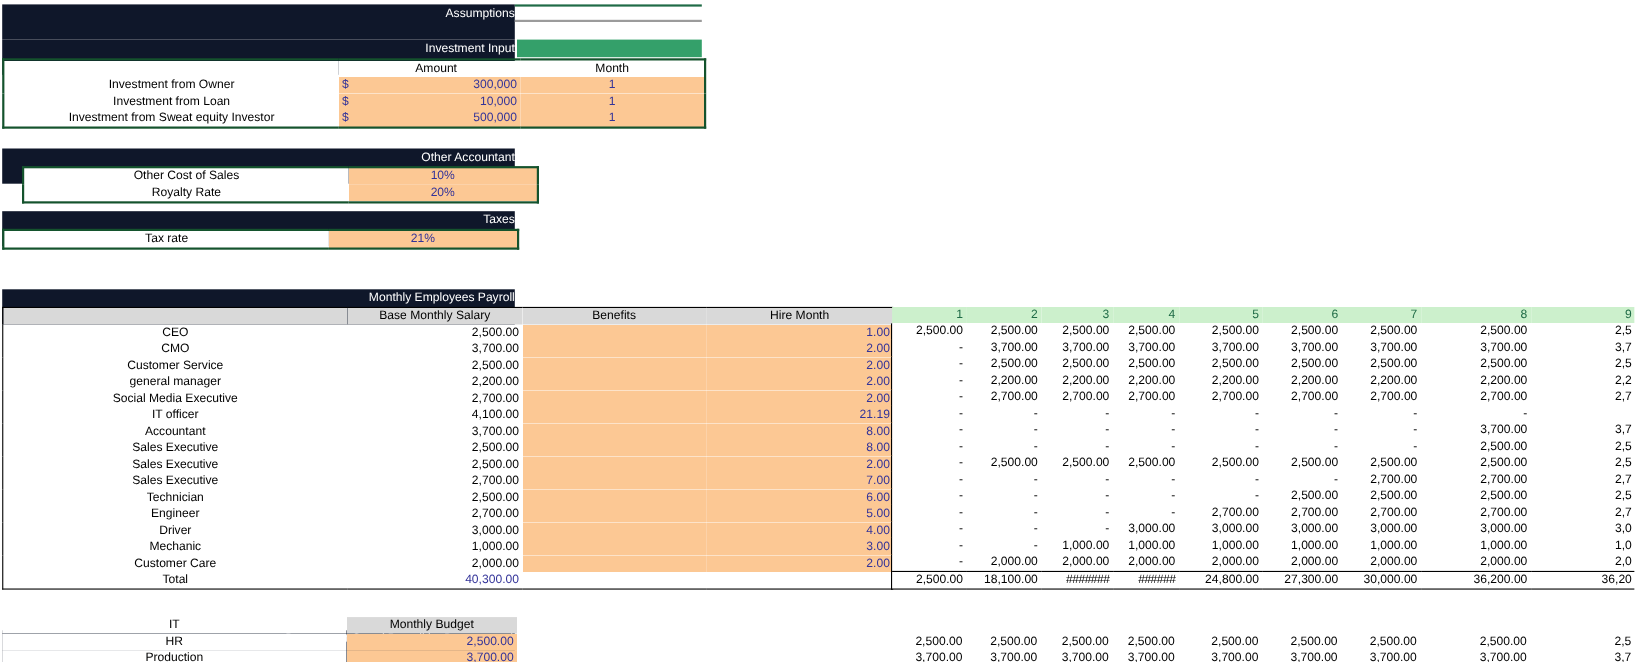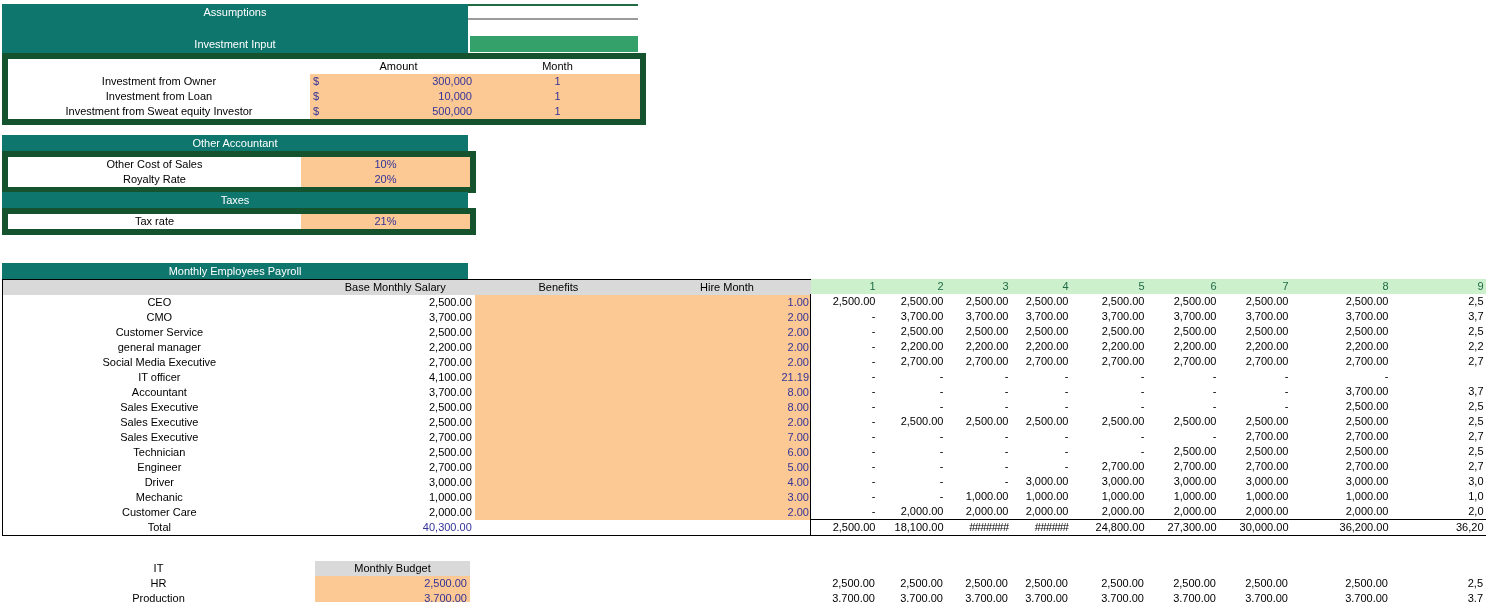--- a/index.html
+++ b/index.html
@@ -14,24 +14,24 @@
     height: 602px;
     overflow: hidden;
     background: #ffffff;
     font-size: 11px;
     color: #000000;
   }
   .abs { position: absolute; }
 
   
   .band {
-    background: #0f766e;
+    background: #0f172a;
     color: #ffffff;
     font-size: 11px;
-    text-align: center;
+    text-align: right;
     line-height: 16px;
     height: 32px;
   }
   .band-rule {
     background: #1f6b46;
     height: 2px;
   }
   .band-stub { background: #34a06a; height: 16px; }
 
   
@@ -42,21 +42,21 @@
     color: #000;
   }
   table.grid td, table.grid th {
     padding: 0 3px;
     height: 15px;
     line-height: 15px;
     font-weight: normal;
     white-space: nowrap;
     overflow: hidden;
   }
-  .boxed { border: 6px solid #14532d; }
+  .boxed { border: 2px solid #14532d; }
   .num  { text-align: right; }
   .ctr  { text-align: center; }
   .lft  { text-align: left; }
   .rgt  { text-align: center; }
   .inp  { background: #fcc894; color: #333399; }
   .hdr  { background: #d9d9d9; color: #000; text-align: center; }
   .bold { font-weight: bold; }
   .white { background: #ffffff; }
   .mgreen { background: #ccf0cc; color: #1f6b46; text-align: right; }
   .totline {
@@ -143,21 +143,21 @@
         <td class="rgt white">Investment from Sweat equity Investor</td>
         <td class="lft inp">$</td>
         <td class="num inp">500,000</td>
         <td class="ctr inp">1</td>
       </tr>
     </tbody>
   </table>
 
   <div class="abs band" style="left:2px; top:135px; width:466px;">Other Accountant</div>
 
-  <table class="abs grid boxed small-table" style="left:2px; top:151px;">
+  <table class="abs grid boxed small-table" style="left:20px; top:151px;">
     <colgroup>
         <col class="c-lab">
         <col class="c-val">
       </colgroup>
     <tbody>
       <tr>
         <td class="rgt white">Other Cost of Sales</td>
         <td class="ctr inp">10%</td>
       </tr>
       <tr>

